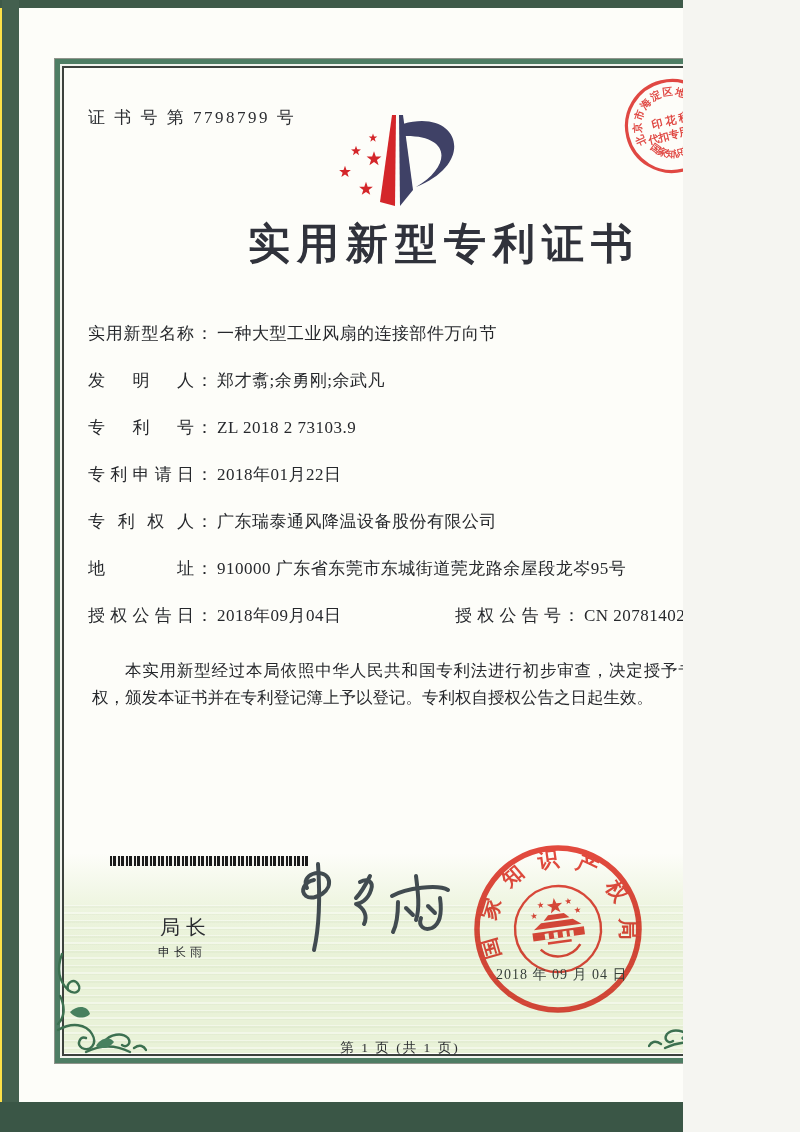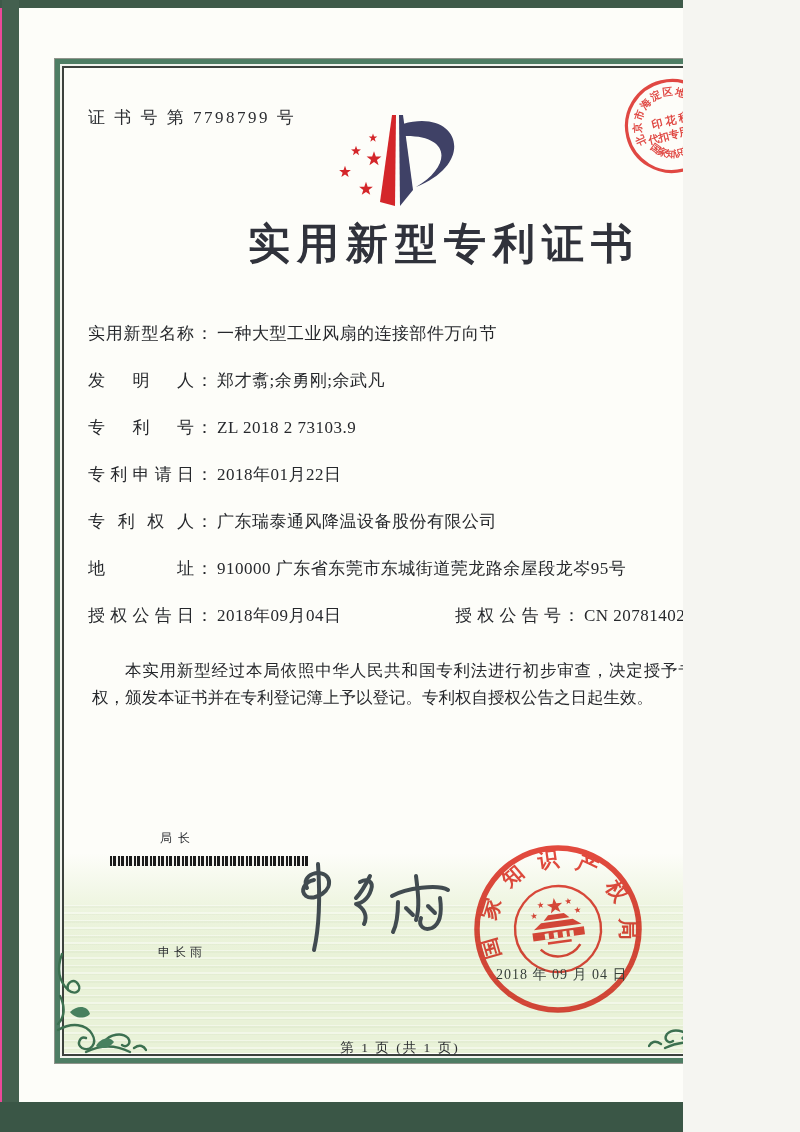--- a/index.html
+++ b/index.html
@@ -1,17 +1,17 @@
 <!DOCTYPE html>
 <html><head>
 <meta charset="utf-8">
 <style>
   html,body{margin:0;padding:0;}
   body{width:800px;height:1132px;background:#f5f5f1;font-family:"Liberation Serif","DejaVu Serif",serif;}
-  .scan{position:relative;width:683px;height:1132px;overflow:hidden;background:#ec4899;text-decoration:underline;}
+  .scan{position:relative;width:683px;height:1132px;overflow:hidden;background:#fde047;text-decoration:underline;}
   .paper{position:absolute;left:19px;top:8px;width:774px;height:1096px;background:#fdfdf9;}
   .edge{position:absolute;background:#44604f;}
   .edge-top{left:0;top:0;width:800px;height:8px;background:#3e5a49;}
   .edge-left{left:2px;top:0;width:17px;height:1132px;}
   .edge-right{left:793px;top:0;width:7px;height:1132px;}
   .edge-bottom{left:0;top:1102px;width:800px;height:30px;background:#3a5646;}
   .frame{position:absolute;left:54px;top:58px;width:692px;height:1004px;border:1px solid #90948c;
          box-shadow:inset 0 0 0 5px #4e7d64, inset 0 0 0 7px #f2f4ee, inset 0 0 0 9px #3c413d;}
   .greenzone{position:absolute;left:63px;top:853px;width:674px;height:200px;
       background:linear-gradient(to bottom, rgba(233,242,216,0) 0, rgba(233,242,216,.85) 60px, #e9f2d8 100px);}
@@ -26,21 +26,21 @@
   .frow{position:relative;height:47px;font-size:17px;white-space:nowrap;}
   .flabel{display:inline-flex;justify-content:space-between;width:106px;vertical-align:top;}
   .fcolon{display:inline-block;margin:0 4px 0 2px;}
   .fval{letter-spacing:.5px;}
   .frow-grant .col2{position:absolute;left:367px;top:0;}
   .body{position:absolute;left:88px;top:654px;width:628px;font-size:16.5px;line-height:26.5px;
         color:#26282c;text-align:justify;}
   .body p{margin:4px;text-indent:2em;}
   .barcode{position:absolute;left:110px;top:856px;width:198px;height:10px;
         background:repeating-linear-gradient(90deg,#1a1a1a 0 2px,#f2f2ee 2px 3px,#1a1a1a 3px 6px,#f2f2ee 6px 8px);}
-  .director{position:absolute;left:160px;top:830px;font-size:12px;letter-spacing:6px;color:#2b2d31;}
+  .director{position:absolute;left:160px;top:914px;font-size:20px;letter-spacing:6px;color:#2b2d31;}
   .director2{position:absolute;left:158px;top:944px;font-size:12px;letter-spacing:4px;color:#2b2d31;}
   .signature{position:absolute;left:252px;top:858px;}
   .seal{position:absolute;left:468px;top:839px;mix-blend-mode:multiply;opacity:.92;}
   .sealdate{position:absolute;left:496px;top:966px;font-size:14px;letter-spacing:1px;color:#37403a;z-index:6;}
   .footer{position:absolute;left:0;top:1028px;width:800px;text-align:center;font-size:13.5px;
           letter-spacing:2px;color:#2b2d31;margin-top:11px;}
   .flourish{position:absolute;}
   .fl-left{left:52px;top:952px;}
   .fl-right{left:648px;top:948px;transform:scaleX(-1);}
   svg text{font-family:"Liberation Serif","DejaVu Serif",serif;}

